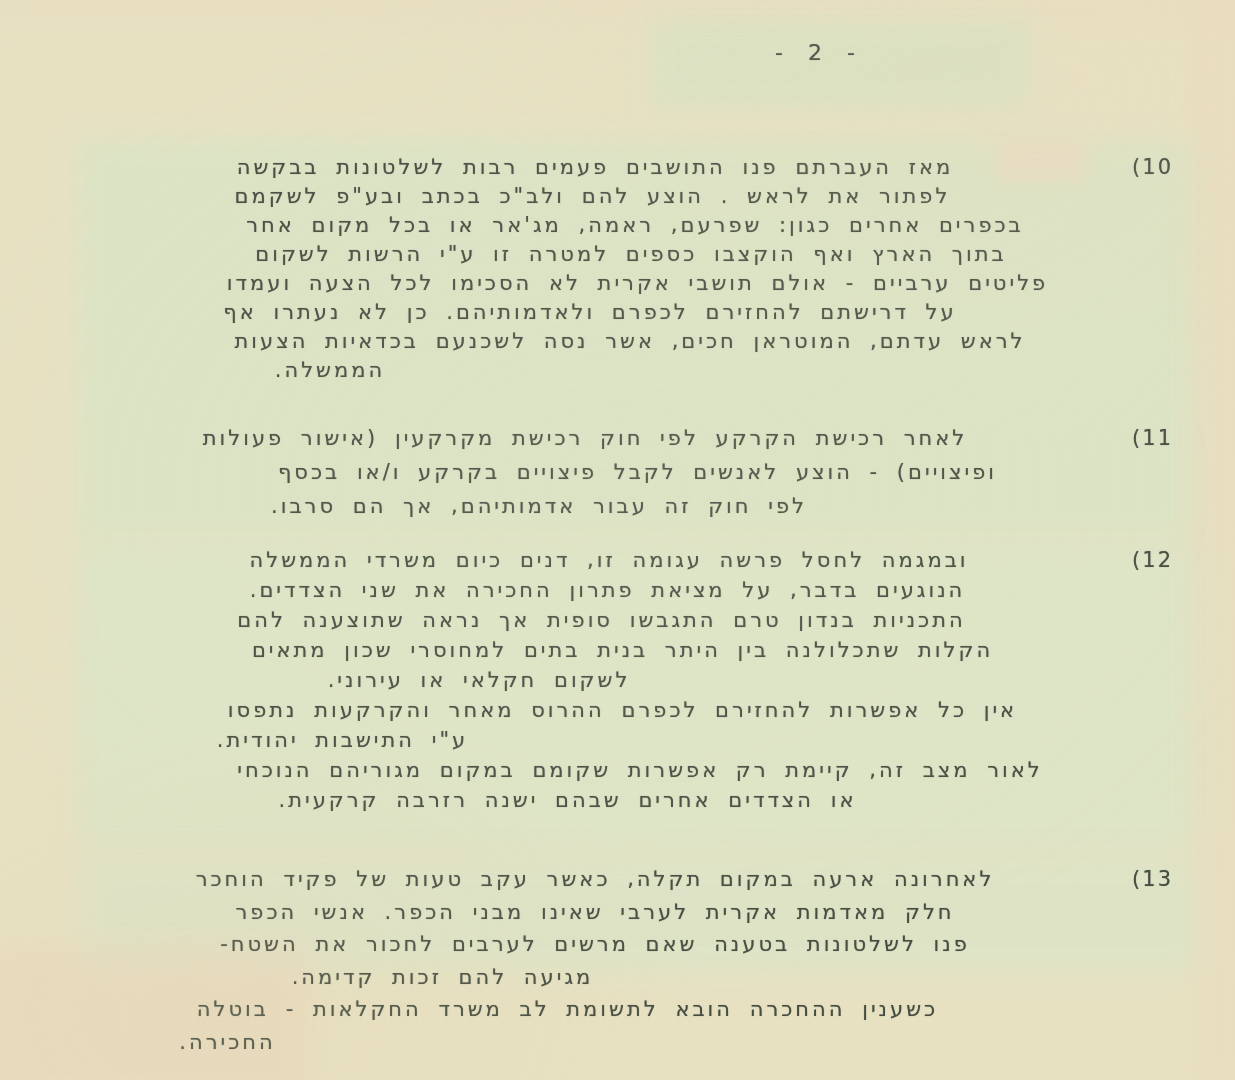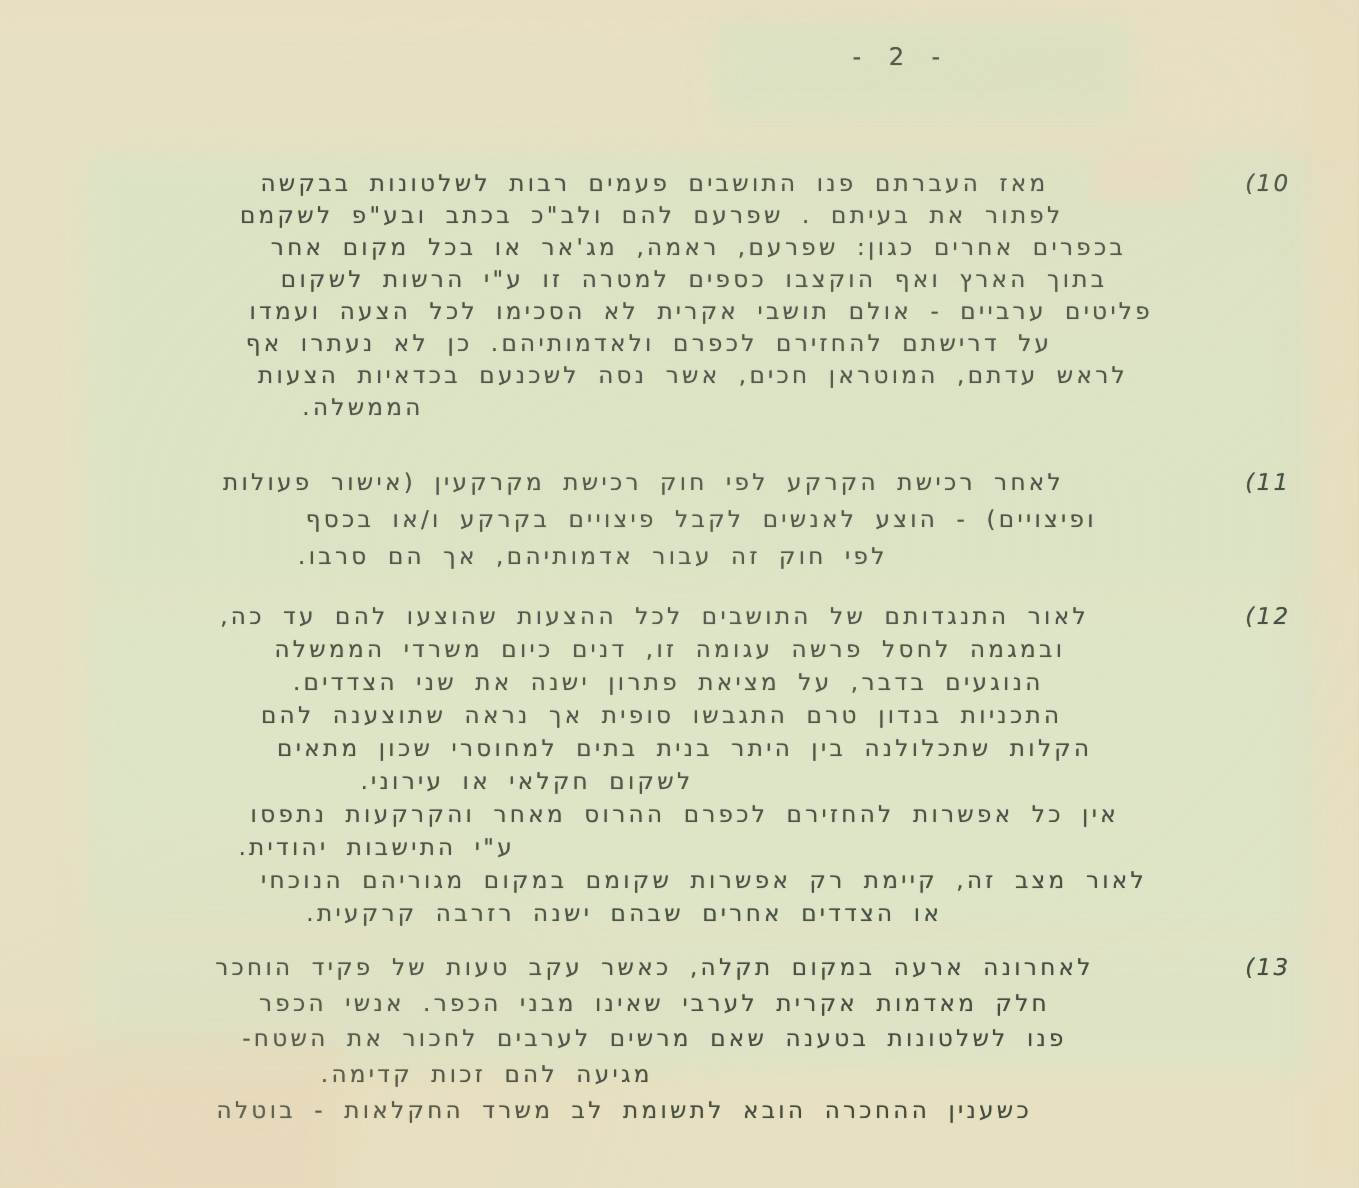--- a/index.html
+++ b/index.html
@@ -42,21 +42,21 @@
     position:absolute;left:95px;right:140px;
     color:#454d41;
     font-size:21px;
     letter-spacing:3px;word-spacing:7px;
     text-shadow:0 0 1px rgba(66,74,60,.55);
   }
   .para .line{display:block;text-align:center;white-space:nowrap;direction:rtl;}
   .pnum{
     position:absolute;right:-78px;top:0;
     direction:ltr;unicode-bidi:isolate;
-    letter-spacing:2px;white-space:nowrap;font-style:italic;
+    letter-spacing:2px;white-space:nowrap;
   }
 
   .p0{top:153px;line-height:29px;}
   .p1{top:421px;line-height:34px;}
   .p2{top:545px;line-height:30px;}
   .p3{top:863px;line-height:32.5px;}
 
   
   .p0 .ln2{margin-right:5px}   .p0 .ln3{margin-right:-80px}
   .p0 .ln4{margin-right:-72px} .p0 .ln5{margin-right:-85px}
@@ -87,51 +87,51 @@
   <div class="tint t-bl"></div>
   <div class="tint t-right"></div>
   <div class="tint t-smudge"></div>
 
   <div class="page-number">- 2 -</div>
 
   <div id="paragraph-list">
       <section class="para p0">
         <span class="pnum">(10</span>
         <div class="line ln1">מאז העברתם פנו התושבים פעמים רבות לשלטונות בבקשה</div>
-        <div class="line ln2">לפתור את בעיתם . שפרעם להם ולב"כ בכתב ובע"פ לשקמם</div>
+        <div class="line ln2">לפתור את לראש . הוצע להם ולב"כ בכתב ובע"פ לשקמם</div>
         <div class="line ln3">בכפרים אחרים כגון: שפרעם, ראמה, מג'אר או בכל מקום אחר</div>
         <div class="line ln4">בתוך הארץ ואף הוקצבו כספים למטרה זו ע"י הרשות לשקום</div>
         <div class="line ln5">פליטים ערביים - אולם תושבי אקרית לא הסכימו לכל הצעה ועמדו</div>
         <div class="line ln6">על דרישתם להחזירם לכפרם ולאדמותיהם. כן לא נעתרו אף</div>
         <div class="line ln7">לראש עדתם, המוטראן חכים, אשר נסה לשכנעם בכדאיות הצעות</div>
         <div class="line ln8">הממשלה.</div>
       </section>
       <section class="para p1">
         <span class="pnum">(11</span>
         <div class="line ln1">לאחר רכישת הקרקע לפי חוק רכישת מקרקעין (אישור פעולות</div>
         <div class="line ln2">ופיצויים) - הוצע לאנשים לקבל פיצויים בקרקע ו/או בכסף</div>
         <div class="line ln3">לפי חוק זה עבור אדמותיהם, אך הם סרבו.</div>
       </section>
       <section class="para p2">
         <span class="pnum">(12</span>
-        <div class="line ln1">לאור התנגדותם של התושבים לכל ההצעות שהוצעו להם עד כה,</div>
         <div class="line ln2">ובמגמה לחסל פרשה עגומה זו, דנים כיום משרדי הממשלה</div>
-        <div class="line ln3">הנוגעים בדבר, על מציאת פתרון ישנה את שני הצדדים.</div>
+        <div class="line ln3">הנוגעים בדבר, על מציאת פתרון החכירה את שני הצדדים.</div>
         <div class="line ln4">התכניות בנדון טרם התגבשו סופית אך נראה שתוצענה להם</div>
         <div class="line ln5">הקלות שתכלולנה בין היתר בנית בתים למחוסרי שכון מתאים</div>
         <div class="line ln6">לשקום חקלאי או עירוני.</div>
         <div class="line ln7">אין כל אפשרות להחזירם לכפרם ההרוס מאחר והקרקעות נתפסו</div>
         <div class="line ln8">ע"י התישבות יהודית.</div>
         <div class="line ln9">לאור מצב זה, קיימת רק אפשרות שקומם במקום מגוריהם הנוכחי</div>
         <div class="line ln10">או הצדדים אחרים שבהם ישנה רזרבה קרקעית.</div>
       </section>
       <section class="para p3">
         <span class="pnum">(13</span>
         <div class="line ln1">לאחרונה ארעה במקום תקלה, כאשר עקב טעות של פקיד הוחכר</div>
         <div class="line ln2">חלק מאדמות אקרית לערבי שאינו מבני הכפר. אנשי הכפר</div>
         <div class="line ln3">פנו לשלטונות בטענה שאם מרשים לערבים לחכור את השטח-</div>
         <div class="line ln4">מגיעה להם זכות קדימה.</div>
         <div class="line ln5">כשענין ההחכרה הובא לתשומת לב משרד החקלאות - בוטלה</div>
+        <div class="line ln6">החכירה.</div>
       </section>
     </div>
 
   <div class="grain"></div>
 </div>
 
 </body></html>

